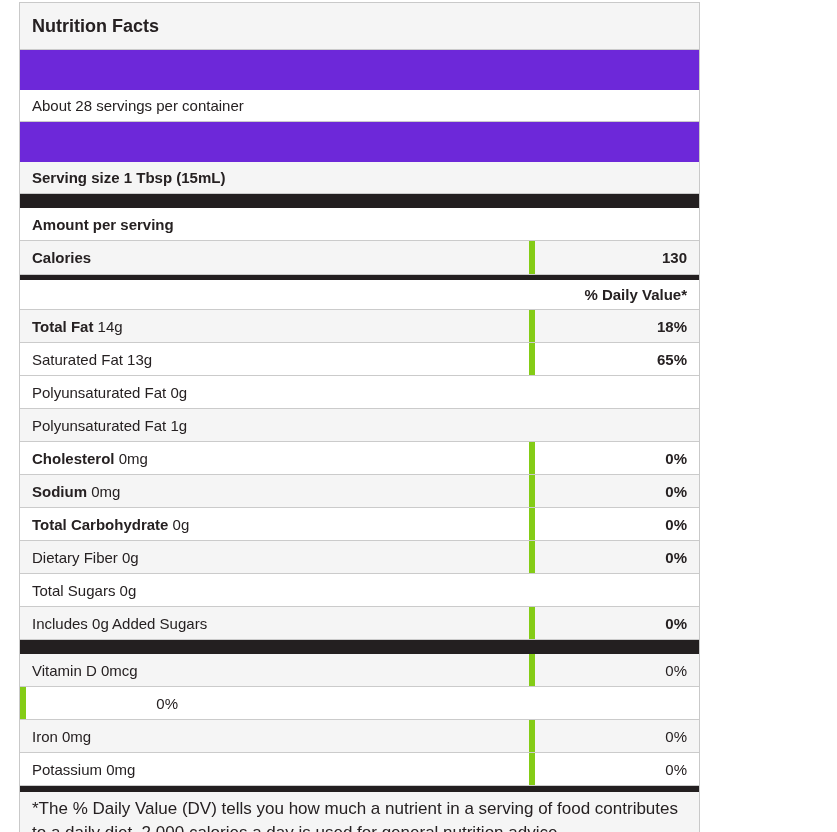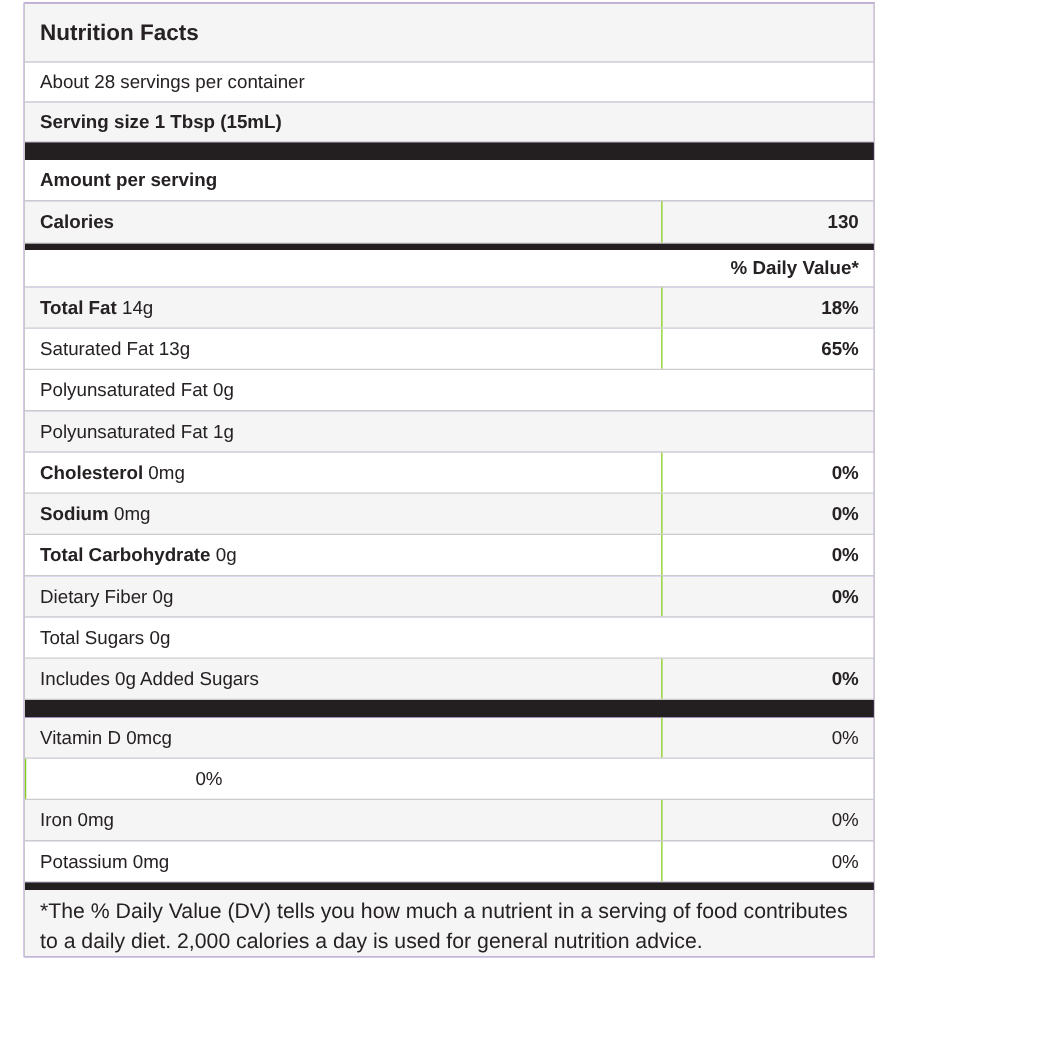--- a/index.html
+++ b/index.html
@@ -20,39 +20,39 @@
     box-sizing: border-box;
     display: flex;
     align-items: center;
     height: 33px;
     border-bottom: 1px solid #cbcbcb;
     font-size: 15px;
     background: #ffffff;
   }
   .row.stripe { background: #f5f5f5; }
   .row.h47 { height: 47px; }
-  .row.h32 { height: 32px; }
+  .row.h32 { height: 32px; margin-top: 40px; }
   .row.h34 { height: 34px; }
   .row.h30 { height: 30px; }
   .cell-l {
     flex: 1 1 auto;
     padding-left: 12px;
     white-space: nowrap;
     overflow: hidden;
   }
   .cell-r {
     box-sizing: border-box;
     flex: 0 0 170px;
     width: 170px;
     align-self: stretch;
     display: flex;
     align-items: center;
     justify-content: flex-end;
     padding-right: 12px;
-    border-left: 1px solid #84cc16;
+    border-left: 6px solid #84cc16;
   }
   .b { font-weight: 700; }
   .title-row { font-size: 18px; }
   .dv-header {
     justify-content: flex-end;
     padding-right: 12px;
     font-weight: 700;
   }
   .bar {
     background: #231f20;

